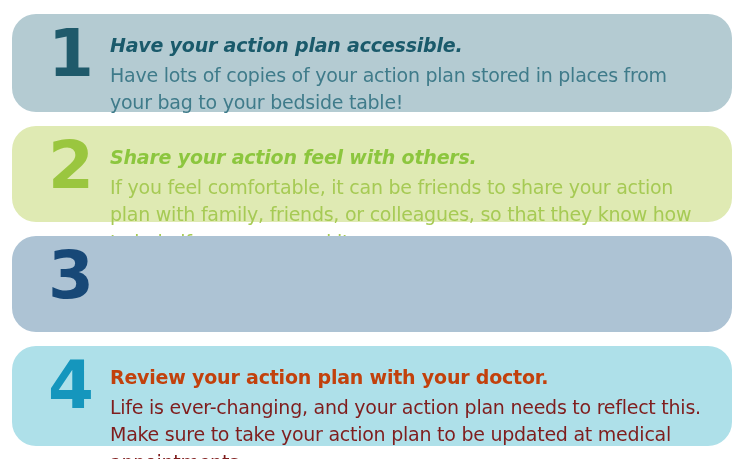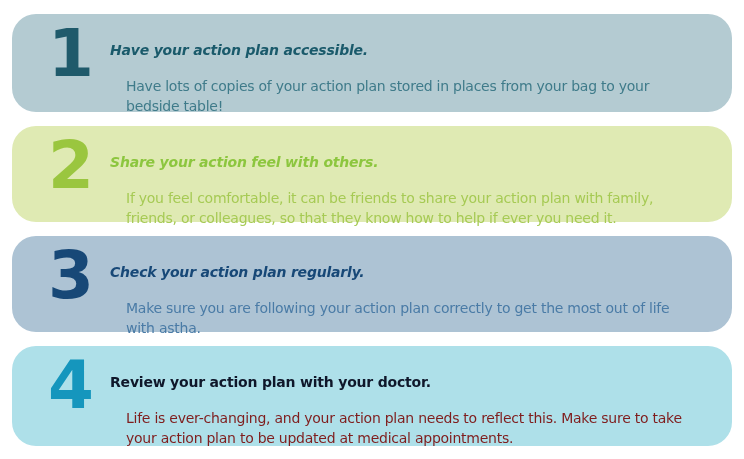--- a/index.html
+++ b/index.html
@@ -50,35 +50,35 @@
   }
 
   .tip-body {
     flex: 1 1 auto;
     padding-top: 8px;
     padding-right: 4px;
   }
 
   .tip-heading {
     font-family: "DejaVu Sans", sans-serif;
-    font-size: 14px;
+    font-size: 19px;
     font-weight: bold;
     font-style: italic;
     line-height: 1.25;
-    margin: 8px 0 4px 0;
+    margin: 0 0 4px 0;
     letter-spacing: -0.2px;
   }
 
   .tip-text {
     font-family: "DejaVu Sans", sans-serif;
-    font-size: 14px;
+    font-size: 19px;
     font-weight: normal;
     font-style: normal;
     line-height: 1.45;
-    margin: 16px;
+    margin: 0;
     letter-spacing: -0.25px;
   }
 
   
   .card-1 { background: #b4cbd2; height: 98px; }
   .card-1 .tip-number { color: #1f5a6b; }
   .card-1 .tip-heading { color: #1a5a6b; }
   .card-1 .tip-text { color: #3f7b8a; }
 
   
@@ -89,21 +89,21 @@
 
   
   .card-3 { background: #adc3d4; height: 96px; }
   .card-3 .tip-number { color: #174877; }
   .card-3 .tip-heading { color: #174877; }
   .card-3 .tip-text { color: #4a7ba6; }
 
   
   .card-4 { background: #aee0e9; height: 100px; }
   .card-4 .tip-number { color: #1596bd; }
-  .card-4 .tip-heading { color: #0f172a; font-style: normal; }
+  .card-4 .tip-heading { color: #c2410c; font-style: normal; }
   .card-4 .tip-text { color: #7f1d1d; }
 </style>
 </head>
 <body>
 
 <div id="tips-list">
 
   <div class="tip-card card-1">
     <div class="tip-number">1</div>
     <div class="tip-body">
@@ -115,24 +115,20 @@
   <div class="tip-card card-2">
     <div class="tip-number">2</div>
     <div class="tip-body">
       <p class="tip-heading">Share your action feel with others.</p>
       <p class="tip-text">If you feel comfortable, it can be friends to share your action plan with family, friends, or colleagues, so that they know how to help if ever you need it.</p>
     </div>
   </div>
 
   <div class="tip-card card-3">
     <div class="tip-number">3</div>
-    <div class="tip-body">
-      <p class="tip-heading">Check your action plan regularly.</p>
-      <p class="tip-text">Make sure you are following your action plan correctly to get the most out of life with astha.</p>
-    </div>
   </div>
 
   <div class="tip-card card-4">
     <div class="tip-number">4</div>
     <div class="tip-body">
       <p class="tip-heading">Review your action plan with your doctor.</p>
       <p class="tip-text">Life is ever-changing, and your action plan needs to reflect this. Make sure to take your action plan to be updated at medical appointments.</p>
     </div>
   </div>
 

